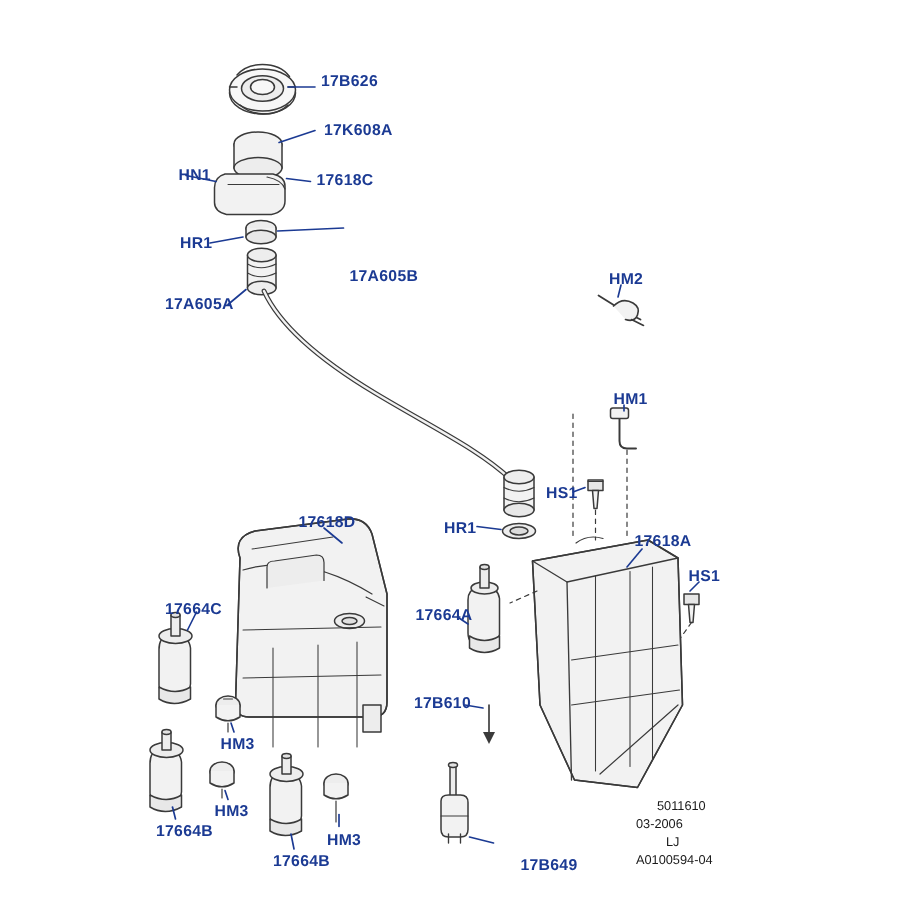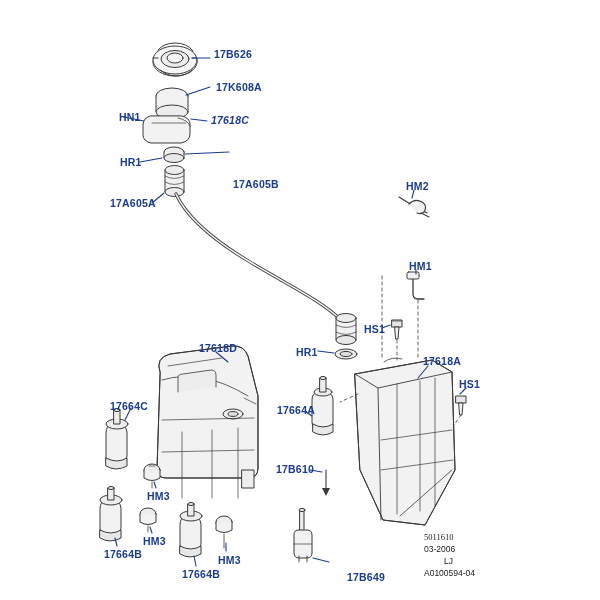--- a/index.html
+++ b/index.html
@@ -280,39 +280,39 @@
         <path d="M196 566 l-2 -10"></path>
 
         <path d="M329 562 l-16 -4"></path>
       </g>
     </g>
   </svg>
 
   <div class="lbl" style="left:214px; top:48px;">17B626</div>
   <div class="lbl" style="left:216px; top:81px;">17K608A</div>
   <div class="lbl" style="left:100px; top:111px;margin-left:19px;">HN1</div>
-  <div class="lbl" style="left:211px; top:114px;font-style:italic;">17618C</div>
+  <div class="lbl" style="left:211px; top:114px;">17618C</div>
   <div class="lbl" style="left:233px; top:146px;margin-top:32px;">17A605B</div>
   <div class="lbl" style="left:120px; top:156px;">HR1</div>
   <div class="lbl" style="left:110px; top:197px;">17A605A</div>
   <div class="lbl" style="left:406px; top:180px;">HM2</div>
   <div class="lbl" style="left:409px; top:260px;">HM1</div>
   <div class="lbl" style="left:364px; top:323px;">HS1</div>
   <div class="lbl" style="left:296px; top:346px;">HR1</div>
   <div class="lbl" style="left:199px; top:342px;">17618D</div>
   <div class="lbl" style="left:423px; top:355px;">17618A</div>
   <div class="lbl" style="left:459px; top:378px;">HS1</div>
   <div class="lbl" style="left:110px; top:400px;">17664C</div>
   <div class="lbl" style="left:277px; top:404px;">17664A</div>
   <div class="lbl" style="left:276px; top:463px;">17B610</div>
   <div class="lbl" style="left:147px; top:490px;">HM3</div>
   <div class="lbl" style="left:143px; top:535px;">HM3</div>
   <div class="lbl" style="left:218px; top:554px;">HM3</div>
   <div class="lbl" style="left:104px; top:548px;">17664B</div>
   <div class="lbl" style="left:182px; top:568px;">17664B</div>
   <div class="lbl" style="left:347px; top:556px;margin-top:15px;">17B649</div>
 
-  <div class="foot" style="left:424px; top:532px;font-family:Liberation Serif, serif;">5011610</div>
+  <div class="foot" style="left:438px; top:532px;">5011610</div>
   <div class="foot" style="left:424px; top:544px;">03-2006</div>
   <div class="foot" style="left:444px; top:556px;">LJ</div>
   <div class="foot" style="left:424px; top:568px;text-align:center;">A0100594-04</div>
 
 </div>
 
 </body></html>

